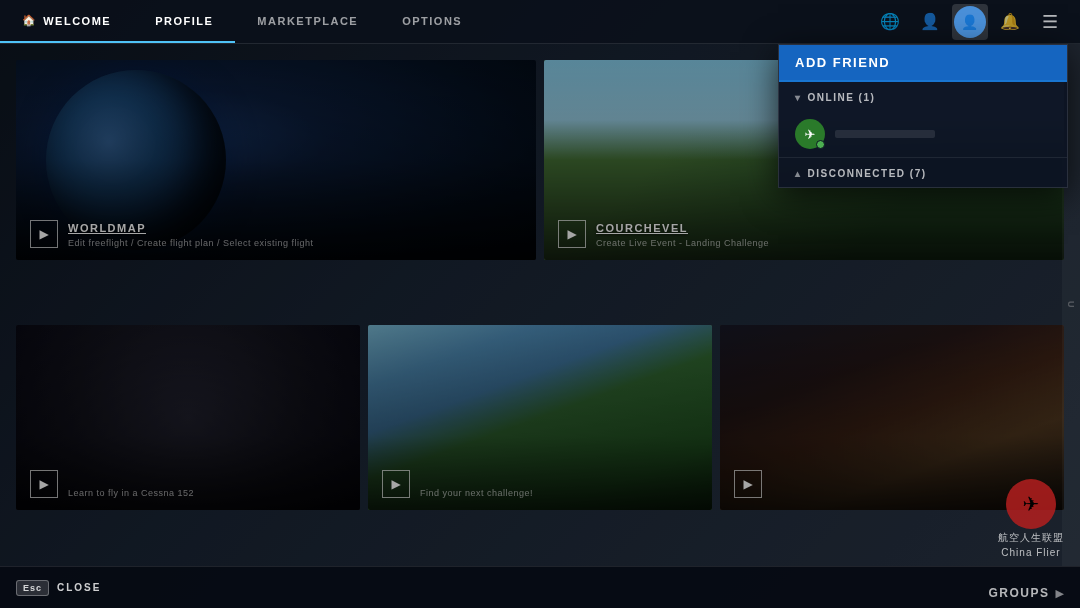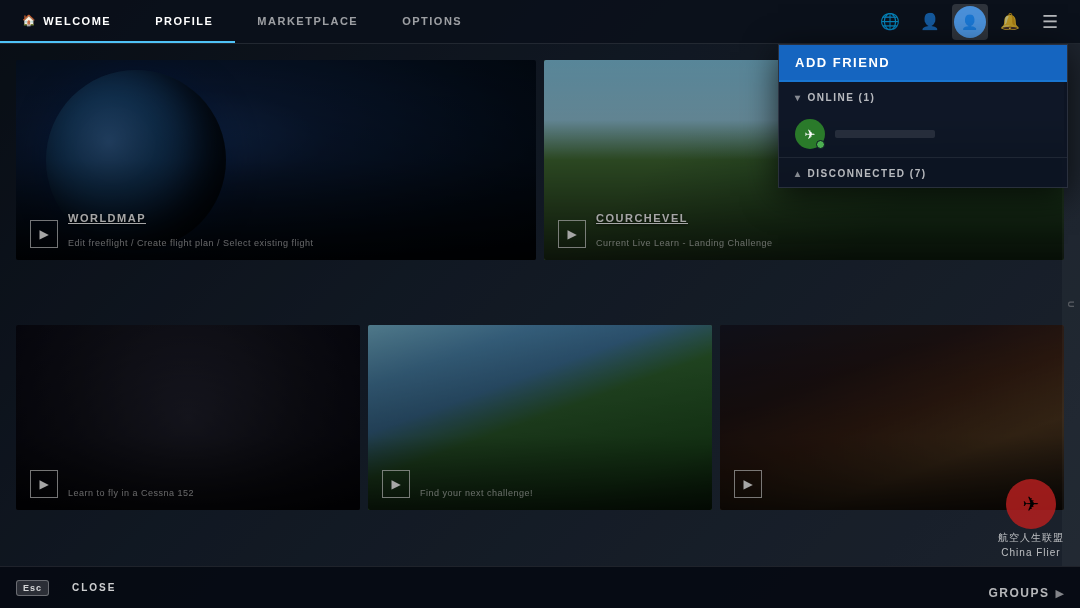--- a/index.html
+++ b/index.html
@@ -235,42 +235,42 @@
       color: #fff;
       text-transform: uppercase;
       text-shadow: 0 1px 3px rgba(0,0,0,0.8);
       text-decoration: underline;
     }
 
     .card-subtitle {
       font-size: 9px;
       color: rgba(255,255,255,0.6);
       letter-spacing: 0.5px;
-      margin-top: 14px;
+      margin-top: 4px;
     }
 
     
     .bottom-bar {
       position: absolute;
       bottom: 0;
       left: 0;
       right: 0;
       height: 42px;
       background: rgba(5, 10, 18, 0.95);
       border-top: 1px solid rgba(255,255,255,0.1);
       display: flex;
       align-items: center;
       padding: 0 16px;
       z-index: 10;
     }
 
     .close-btn {
       display: flex;
       align-items: center;
-      gap: 23px;
+      gap: 8px;
       cursor: pointer;
       color: rgba(255,255,255,0.8);
     }
 
     .esc-badge {
       background: rgba(255,255,255,0.15);
       border: 1px solid rgba(255,255,255,0.3);
       border-radius: 3px;
       padding: 2px 6px;
       font-size: 9px;
@@ -515,21 +515,21 @@
       <div class="card-bg courchevel-bg">
         <div class="courchevel-mountains"></div>
       </div>
       <div class="courchevel-overlay"></div>
       <div class="card-content">
         <div class="card-arrow">
           <span>▶</span>
         </div>
         <div class="card-text-block">
           <div class="card-title">COURCHEVEL</div>
-          <div class="card-subtitle">Current Live Learn - Landing Challenge</div>
+          <div class="card-subtitle">Create Live Event - Landing Challenge</div>
         </div>
       </div>
     </div>
   </div>
 
   <div class="bottom-row">
 
     <div class="card">
       <div class="card-bg flight-training-bg">
         <div class="cockpit-detail"></div>

